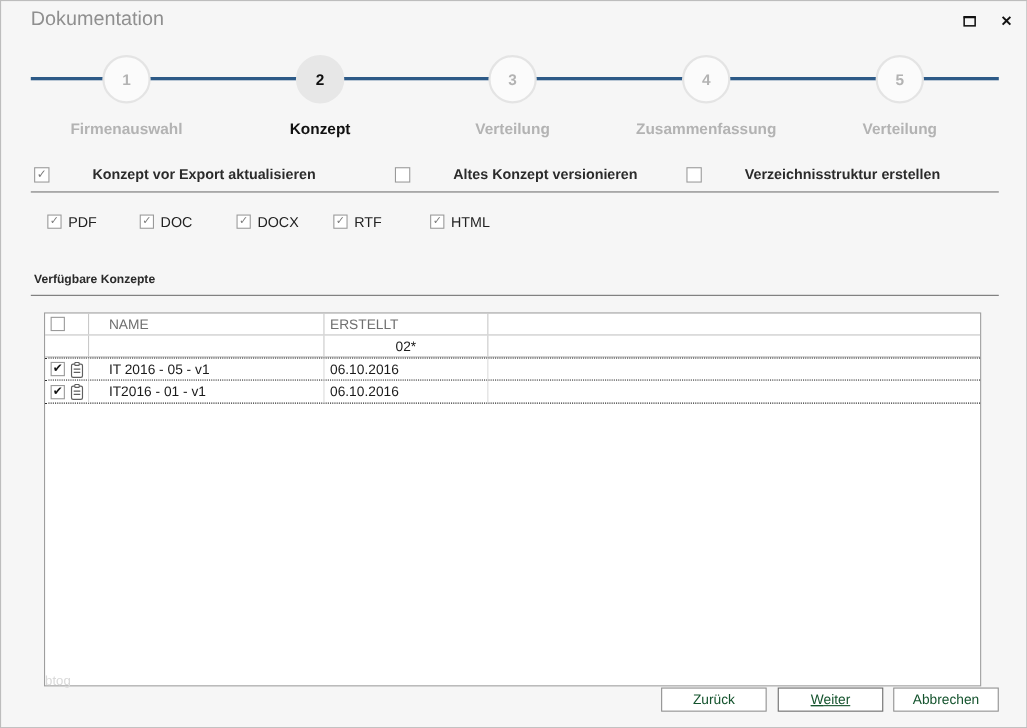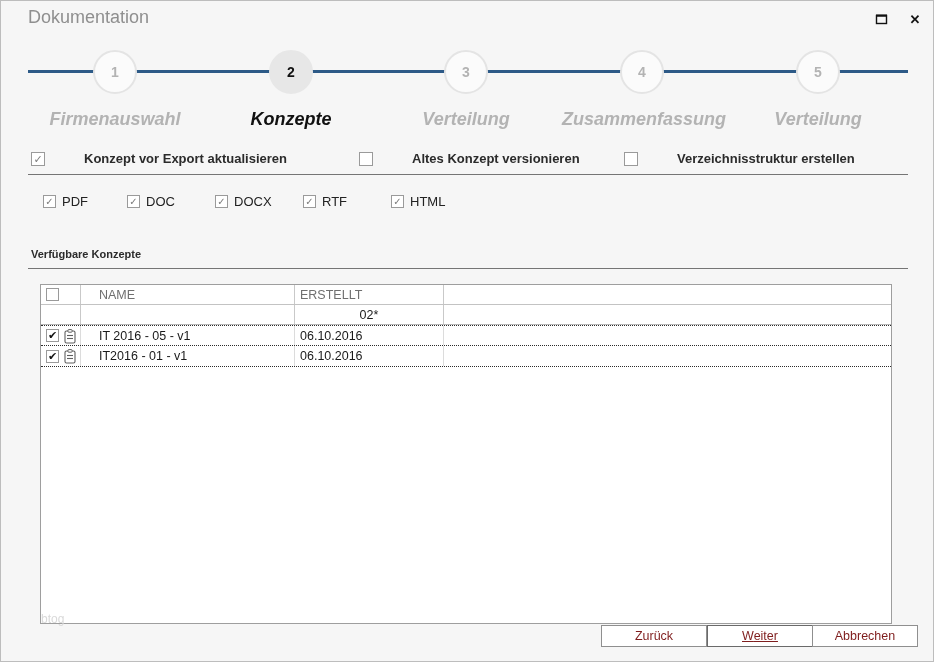--- a/index.html
+++ b/index.html
@@ -18,21 +18,21 @@
   .step-line { position: absolute; left: 27px; top: 69px; width: 880px; height: 3px; background: #2d5a87; }
   .step-circle {
     position: absolute; top: 49px; width: 44px; height: 44px; border-radius: 50%;
     background: #fbfbfb; border: 2px solid #e4e4e4;
     display: flex; align-items: center; justify-content: center;
     font-size: 14px; font-weight: bold; color: #b3b3b3;
   }
   .step-circle.active { background: #e7e7e7; border-color: #e7e7e7; color: #111; }
   .step-label {
     position: absolute; top: 108px; width: 160px; text-align: center;
-    font-size: 18px; font-weight: bold; color: #b3b3b3; font-style: italic;
+    font-size: 14px; font-weight: bold; color: #b3b3b3;
   }
   .step-label.active { color: #111; }
   
   .checkbox {
     display: inline-block; width: 14px; height: 14px; background: #fff;
     border: 1px solid #9a9a9a; text-align: center; line-height: 12px;
     font-size: 11px; color: #7b7b7b; vertical-align: middle; cursor: pointer;
   }
   .checkbox.small { width: 13px; height: 13px; line-height: 11px; font-size: 10px; }
   .checkbox.dark { color: #111; font-size: 11px; }
@@ -61,23 +61,23 @@
   .c-name { left: 40px; width: 214px; padding-left: 18px; border-right: 1px solid #c9c9c9; }
   .c-date { left: 254px; width: 149px; padding-left: 5px; border-right: 1px solid #c9c9c9; }
   .c-date.center { justify-content: center; padding-left: 0; }
   .t-data .c-check { border-right-color: #dcdcdc; }
   .t-data .c-name { border-right-color: #dcdcdc; }
   .t-data .c-date { border-right-color: #dcdcdc; }
   .row-icon { position: absolute; left: 23px; top: 3px; }
   .watermark { position: absolute; left: 40px; top: 611px; font-size: 12px; color: #d9d9d9; }
   
   .btn {
-    position: absolute; top: 624px; width: 106px; height: 22px;
+    position: absolute; top: 624px; width: 96px; height: 22px;
     background: #fff; border: 1px solid #8f8f8f; font-family: "Liberation Sans", sans-serif;
-    font-size: 12.5px; color: #7f1d1d; cursor: pointer; text-align: center; line-height: 20px;
+    font-size: 12.5px; color: #14532d; cursor: pointer; text-align: center; line-height: 20px;
   }
   .btn.default { border-color: #6a6a6a; text-decoration: underline; }
   .mnemonic { text-decoration: underline; }
 </style>
 </head>
 <body>
 
 <div class="window">
 
   <div class="title">Dokumentation</div>
@@ -105,21 +105,21 @@
       <span>3</span>
     </div>
   <div class="step-circle" style="left:619px">
       <span>4</span>
     </div>
   <div class="step-circle" style="left:795px">
       <span>5</span>
     </div>
 
   <div class="step-label" style="left:34px">Firmenauswahl</div>
-  <div class="step-label active" style="left:210px">Konzepte</div>
+  <div class="step-label active" style="left:210px">Konzept</div>
   <div class="step-label" style="left:385px">Verteilung</div>
   <div class="step-label" style="left:561px">Zusammenfassung</div>
   <div class="step-label" style="left:737px">Verteilung</div>
 
   <div class="opt-row">
     <div class="opt" style="left:30px">
       <span class="checkbox">✓</span>
       <span class="opt-label">Konzept vor Export aktualisieren</span>
     </div>
     <div class="opt" style="left:358px">

